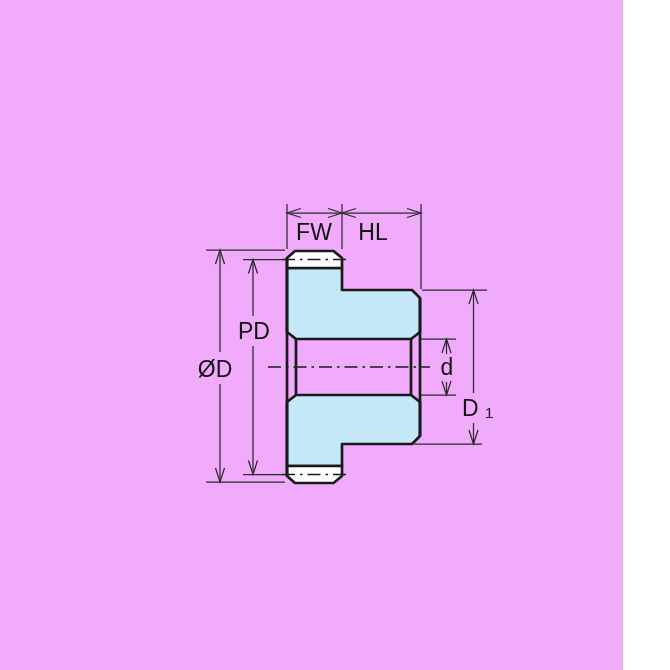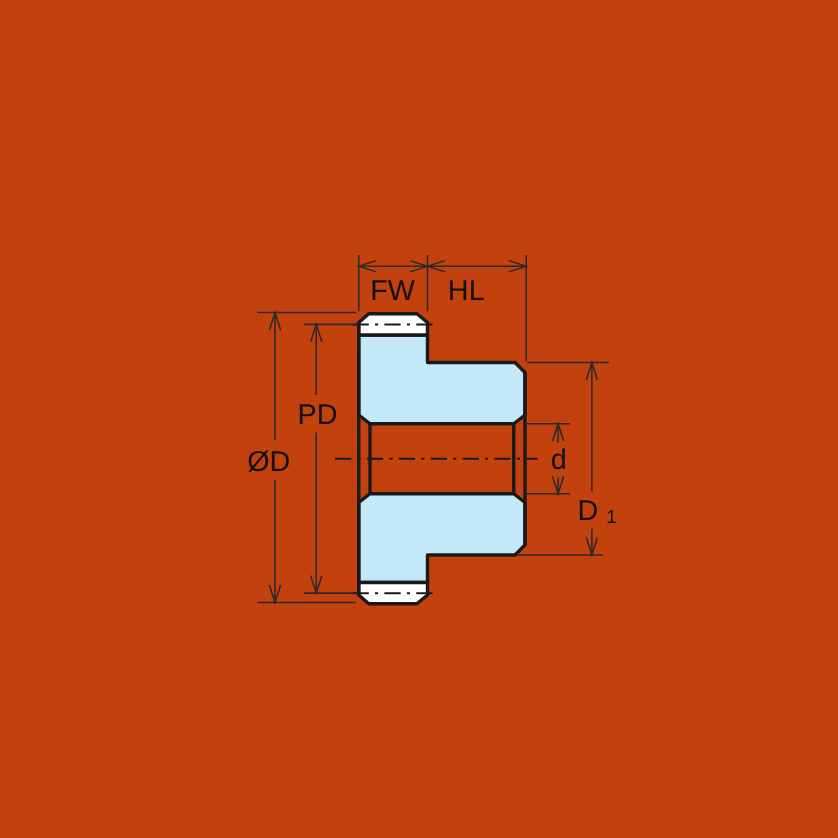--- a/index.html
+++ b/index.html
@@ -5,23 +5,23 @@
   html, body {
     margin: 0;
     padding: 0;
     width: 670px;
     height: 670px;
     background: #ffffff;
     font-family: "Liberation Sans", sans-serif;
   }
   #stage {
     position: relative;
-    width: 670px;
+    width: 623px;
     height: 670px;
-    background: #c2410c;
+    background: #f0abfc;
     overflow: hidden;
   }
   svg { display: block; }
   .part-line   { stroke: #1a1a1a; stroke-width: 2.7; fill: none; stroke-linejoin: round; stroke-linecap: butt; }
   .part-shape  { stroke: #1a1a1a; stroke-width: 2.7; stroke-linejoin: round; }
   .tooth       { fill: #ffffff; }
   .centerline  { stroke: #1a1a1a; stroke-width: 1.6; fill: none; stroke-dasharray: 13 5 2.5 5; }
   .dimline     { stroke: #2b2b2b; stroke-width: 1.25; fill: none; }
   .arrow       { stroke: #2b2b2b; stroke-width: 1.25; fill: none; stroke-linejoin: miter; }
   .dimtext     { fill: #111111; font-size: 23px; font-family: "Liberation Sans", sans-serif; }

